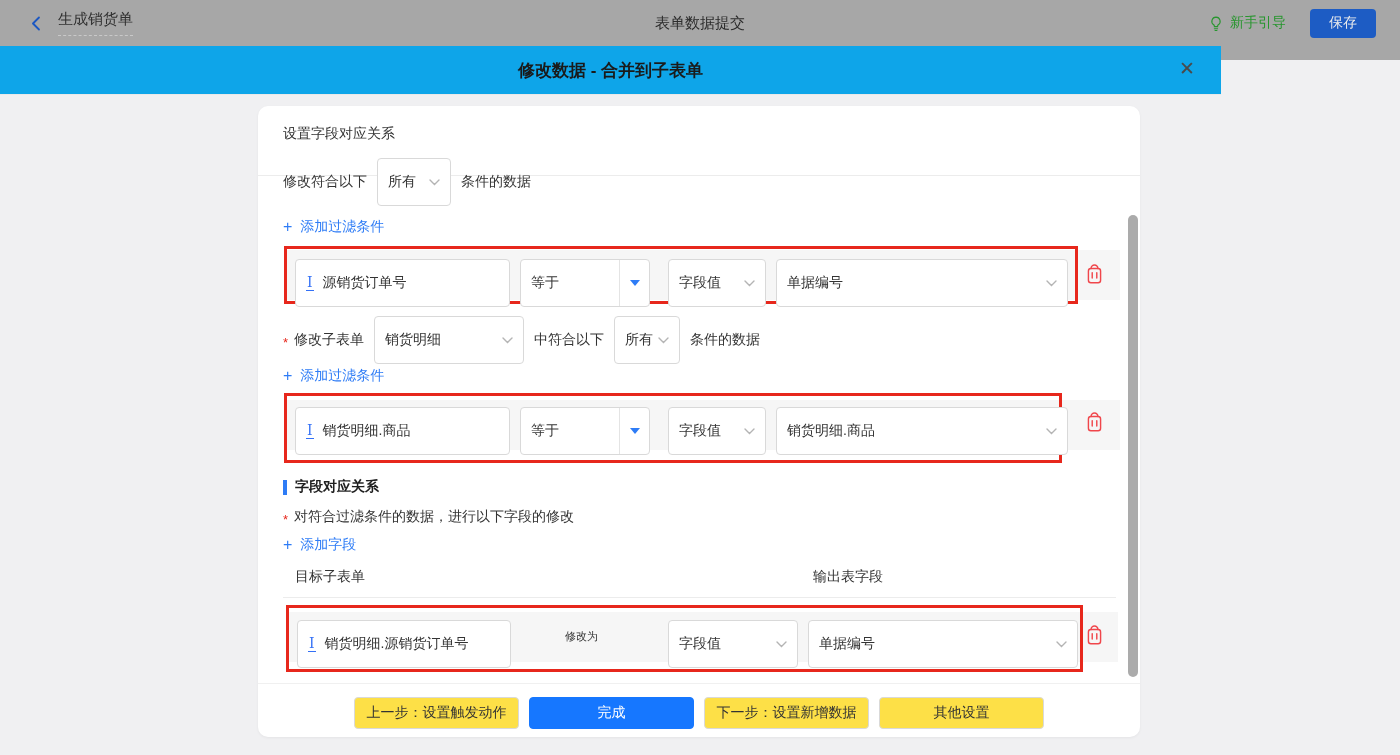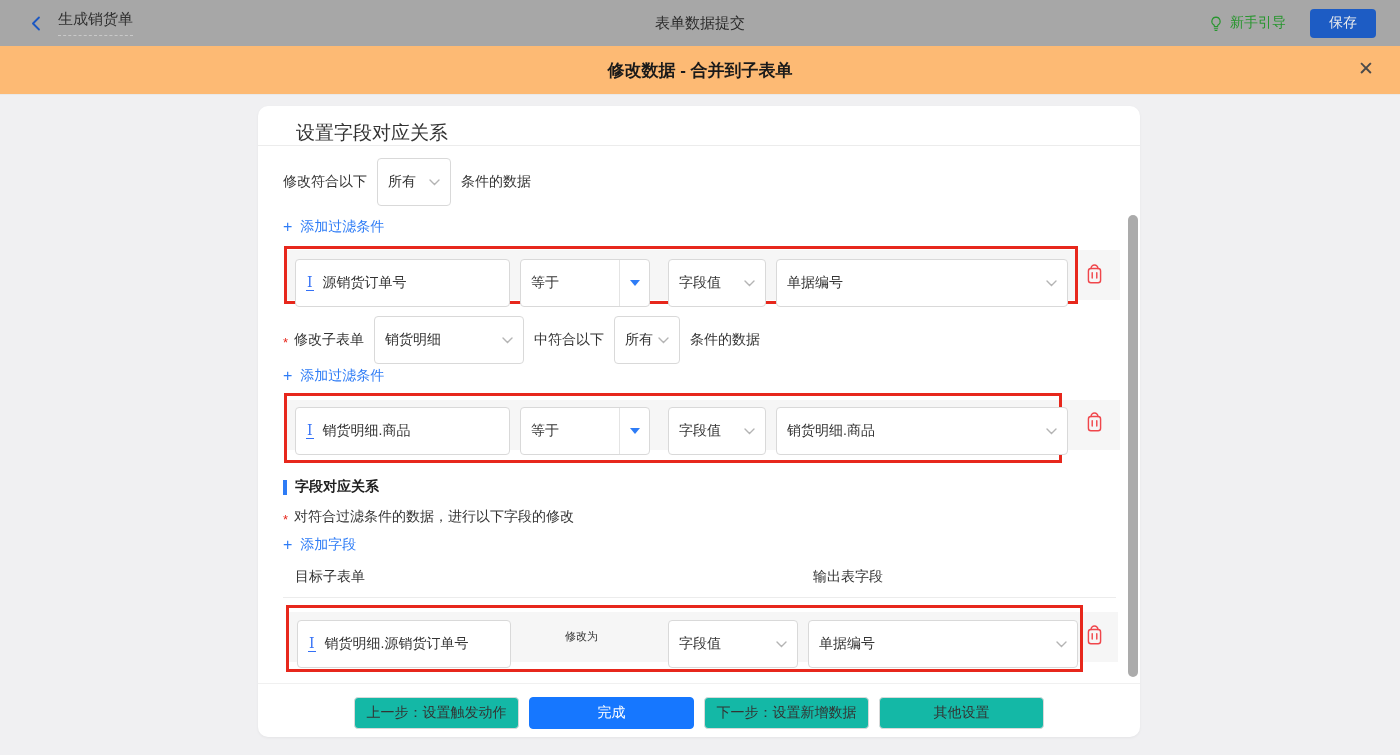--- a/index.html
+++ b/index.html
@@ -13,28 +13,28 @@
   .topbar { position:absolute; top:0; left:0; width:1400px; height:60px; background:#a7a7a7; }
   .topbar-left { position:absolute; left:28px; top:0; height:46px; display:flex; align-items:center; gap:13px; }
   .back-icon { display:flex; align-items:center; cursor:pointer; }
   .back-label { font-size:15px; color:#303030; padding-bottom:6px; border-bottom:1px dashed #c9c9c9; cursor:pointer; }
   .topbar-title { position:absolute; left:0; right:0; top:0; height:46px; line-height:46px; text-align:center; font-size:15px; color:#2b2b2b; }
   .topbar-right { position:absolute; right:24px; top:0; height:46px; display:flex; align-items:center; gap:24px; }
   .guide { display:flex; align-items:center; gap:6px; color:#27962e; font-size:14px; cursor:pointer; }
   .save-btn { background:#1d5cc4; color:#ececec; border:none; border-radius:4px; font-size:14px;
     padding:0 19px; height:29px; font-family:"Liberation Sans",sans-serif; cursor:pointer; }
   
-  .dialog-bar { position:absolute; top:46px; left:0; width:1400px; height:49px; background:#fdba74; border-bottom:1px solid #e9e9e9; }
+  .dialog-bar { position:absolute; top:46px; left:0; width:1221px; height:49px; background:#0ea5e9; border-bottom:1px solid #e9e9e9; }
   .dialog-title { height:49px; line-height:49px; text-align:center; font-size:17px; font-weight:700; color:#1a1a1a; }
   .close { position:absolute; right:26px; top:13px; font-size:19px; color:#4a4a4a; cursor:pointer; line-height:1; }
   
   .card { position:absolute; left:258px; top:106px; width:882px; height:631px; background:#fff;
     border-radius:10px; box-shadow:0 1px 3px rgba(0,0,0,0.05); }
-  .card-title { position:absolute; top:0; left:0; width:100%; height:40px; line-height:54px;
-    padding-left:38px; font-size:19px; color:#333; border-bottom:1px solid #ececec; }
+  .card-title { position:absolute; top:0; left:0; width:100%; height:70px; line-height:54px;
+    padding-left:25px; font-size:14px; color:#333; border-bottom:1px solid #ececec; }
   .inline-row { position:absolute; left:25px; display:flex; align-items:center; gap:10px; font-size:14px; height:32px; }
   .req { color:#e7271c; font-size:13px; margin-right:-4px; position:relative; top:2px; }
   .add-link { position:absolute; left:25px; display:flex; align-items:center; gap:8px; color:#2e7cf6; font-size:14px; cursor:pointer; }
   .add-link .plus { font-size:16px; line-height:1; }
   .select, .fbox { height:48px; background:#fff; border:1px solid #d9d9d9; border-radius:4px;
     display:flex; align-items:center; font-size:14px; color:#333; cursor:pointer; }
   .select { justify-content:space-between; padding:0 10px; }
   .fbox { position:absolute; }
   .sel { justify-content:space-between; padding:0 10px; }
   .field-input { padding-left:10px; gap:9px; cursor:text; }
@@ -47,21 +47,21 @@
   .red-box { position:absolute; border:3px solid #e7271c; pointer-events:none; }
   .trash { position:absolute; cursor:pointer; line-height:0; }
   .sec-header { position:absolute; left:25px; display:flex; align-items:center; gap:8px; font-size:14px; font-weight:700; color:#1f1f1f; }
   .sec-bar { width:4px; height:15px; background:#2e7cf6; display:inline-block; }
   .desc-row { position:absolute; left:25px; display:flex; align-items:center; gap:10px; font-size:14px; }
   .col-head { position:absolute; font-size:14px; color:#333; font-weight:500; }
   .hr { position:absolute; height:1px; background:#ececec; }
   .mod-label { position:absolute; font-size:11px; color:#333; line-height:32px; }
   .footer-hr { position:absolute; left:0; top:577px; width:100%; height:1px; background:#f0f0f0; }
   .footer { position:absolute; left:0; top:591px; width:100%; display:flex; justify-content:center; gap:10px; }
-  .f-btn { height:32px; width:165px; border:1px solid #d9d9d9; background:#14b8a6; border-radius:4px;
+  .f-btn { height:32px; width:165px; border:1px solid #d9d9d9; background:#fde047; border-radius:4px;
     font-size:14px; color:#333; font-family:"Liberation Sans",sans-serif; cursor:pointer; }
   .f-btn.primary { background:#1677ff; border-color:#1677ff; color:#fff; }
   .scroll-thumb { position:absolute; left:870px; top:109px; width:10px; height:462px; background:#ababab; border-radius:5px; cursor:grab; }
   .chev { flex:none; line-height:0; }
 </style>
 </head>
 <body>
 
 <div class="topbar">
   <div class="topbar-left">

